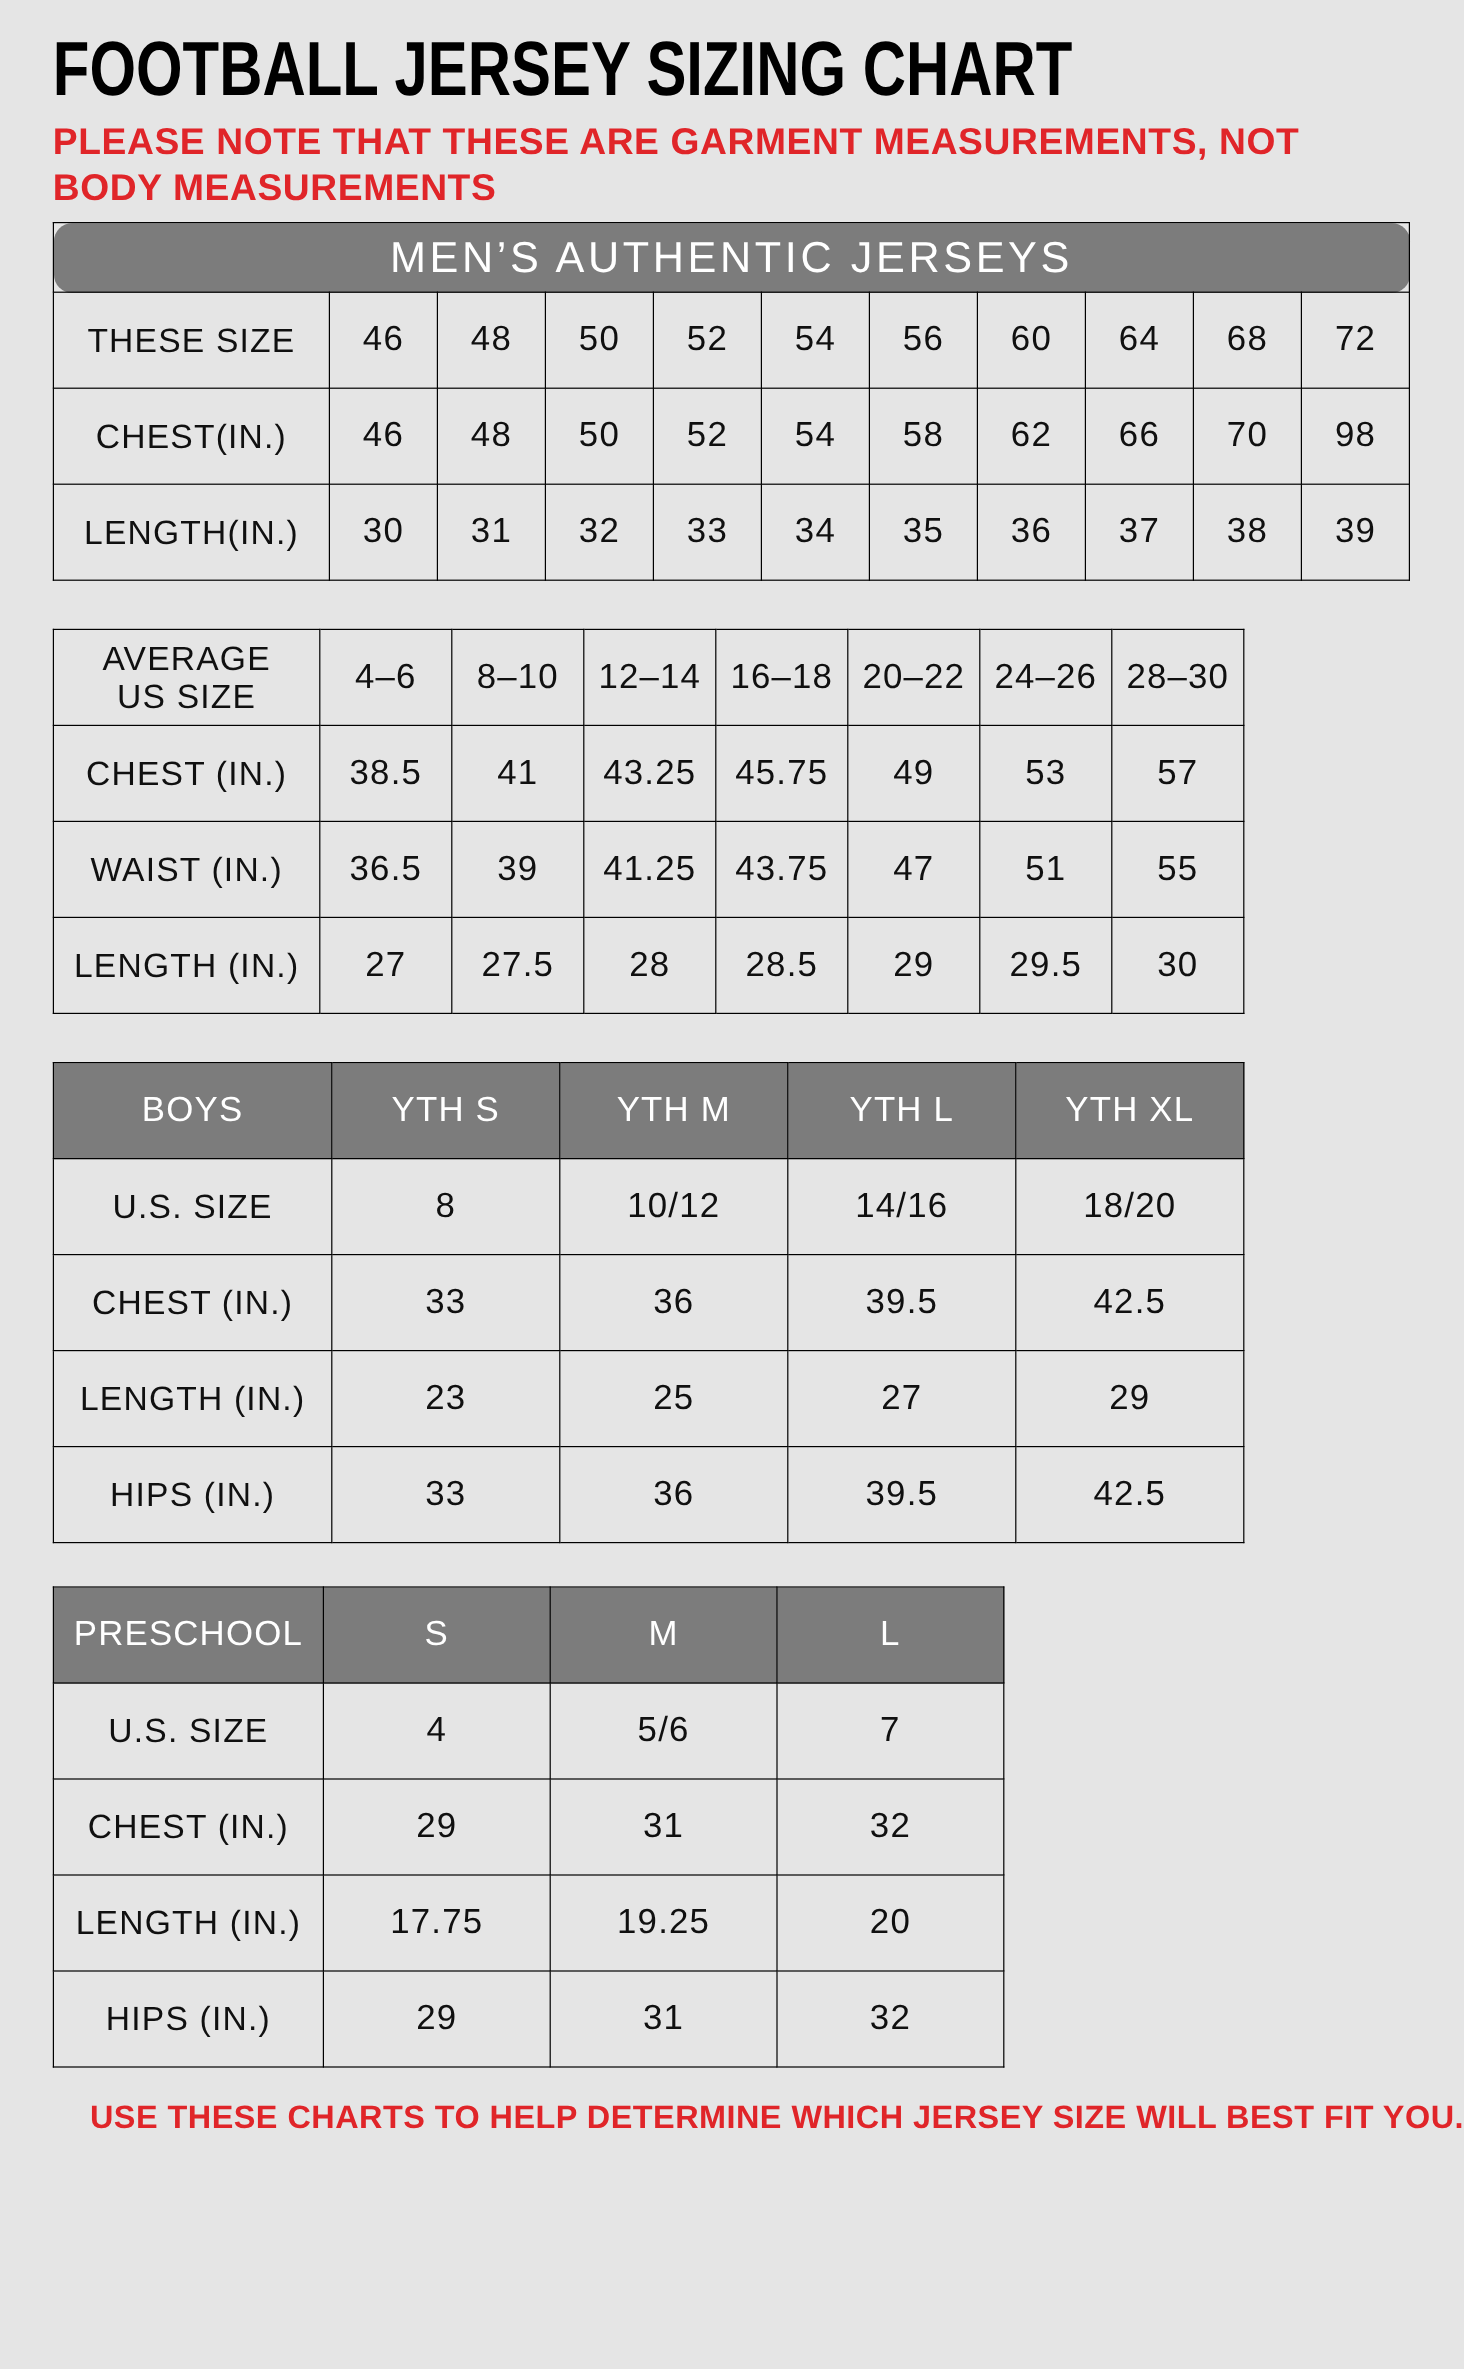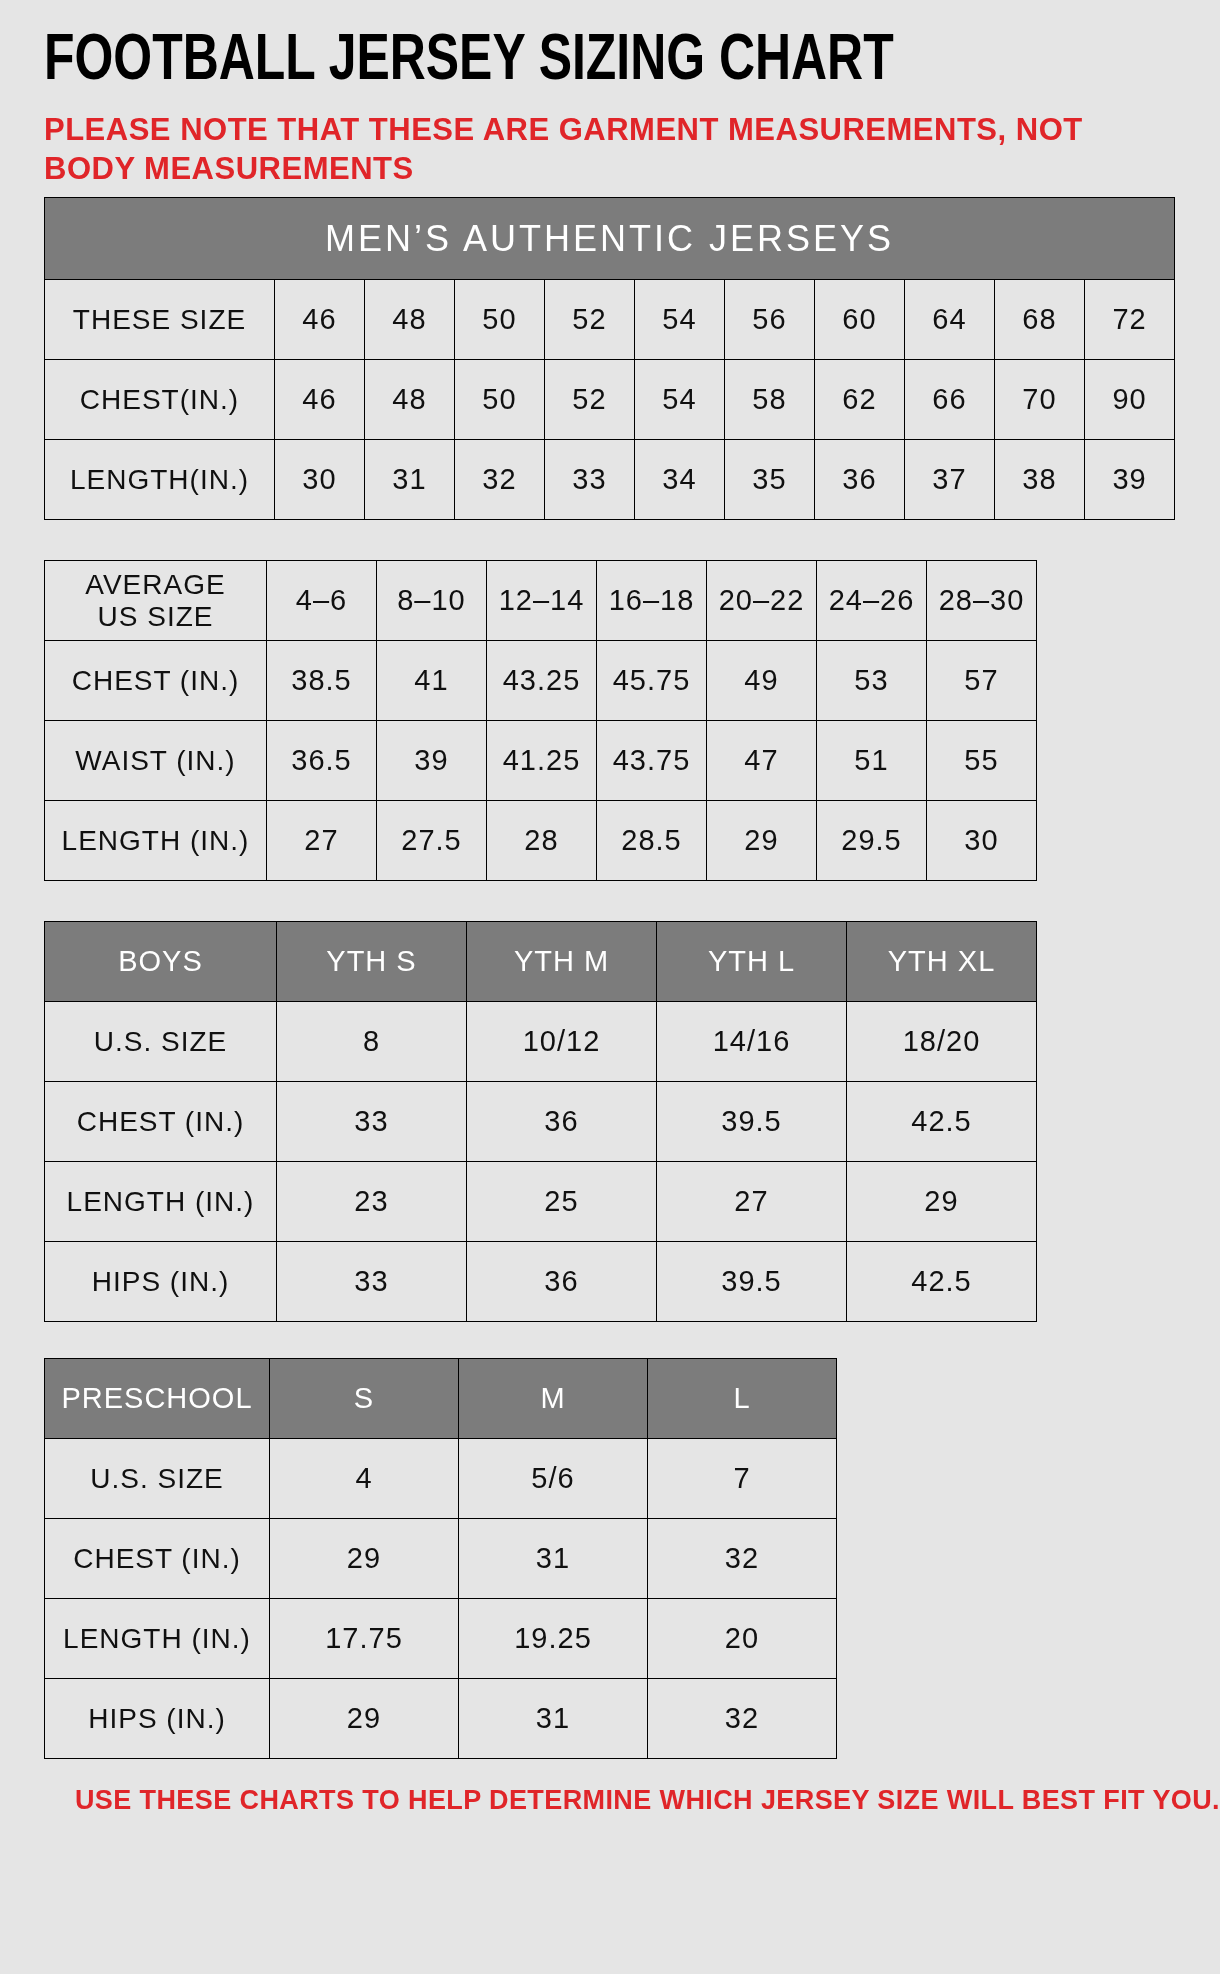--- a/index.html
+++ b/index.html
@@ -7,34 +7,34 @@
   body { font-family: "Liberation Sans", "DejaVu Sans", sans-serif; color: #101010; }
   .page { position: relative; width: 1220px; height: 1974px; background: #e5e5e5; padding: 22px 0 18px 44px; overflow: hidden; }
 
   .title {
     font-size: 64px; font-weight: 700; color: #000;
     letter-spacing: 0px; white-space: nowrap;
     transform: scaleX(0.78); transform-origin: left center;
     line-height: 1.12;
   }
   .note {
-    margin-top: 16px; width: 1130px;
+    margin-top: 4px; width: 1130px;
     color: #e02529; font-size: 31px; font-weight: 700;
     letter-spacing: 0.5px; line-height: 1.28;
   }
 
   table { border-collapse: collapse; table-layout: fixed; }
   td {
     border: 1px solid #000; text-align: center; vertical-align: middle;
     font-size: 29px; letter-spacing: 1px; height: 80px; padding: 0 4px;
     color: #101010;
   }
   .ghead {
     background: #7c7c7c; color: #ffffff;
-    font-size: 36px; letter-spacing: 3px; height: 82px;
+    font-size: 36px; letter-spacing: 3px; height: 58px; border-radius: 15px;
   }
   .hcell { background: #7c7c7c; color: #ffffff; font-size: 29px; }
   .lbl { font-size: 28px; white-space: pre-line; }
 
   .tbl-mens      { margin-top: 8px;  width: 1130px; }
   .tbl-womens    { margin-top: 40px; width: 992px; }
   .tbl-boys      { margin-top: 40px; width: 992px; }
   .tbl-preschool { margin-top: 36px; width: 792px; }
 
   .footer {
@@ -85,21 +85,21 @@
       <td class="lbl">CHEST(IN.)</td>
       <td>46</td>
       <td>48</td>
       <td>50</td>
       <td>52</td>
       <td>54</td>
       <td>58</td>
       <td>62</td>
       <td>66</td>
       <td>70</td>
-      <td>90</td>
+      <td>98</td>
     </tr>
     <tr>
       <td class="lbl">LENGTH(IN.)</td>
       <td>30</td>
       <td>31</td>
       <td>32</td>
       <td>33</td>
       <td>34</td>
       <td>35</td>
       <td>36</td>

